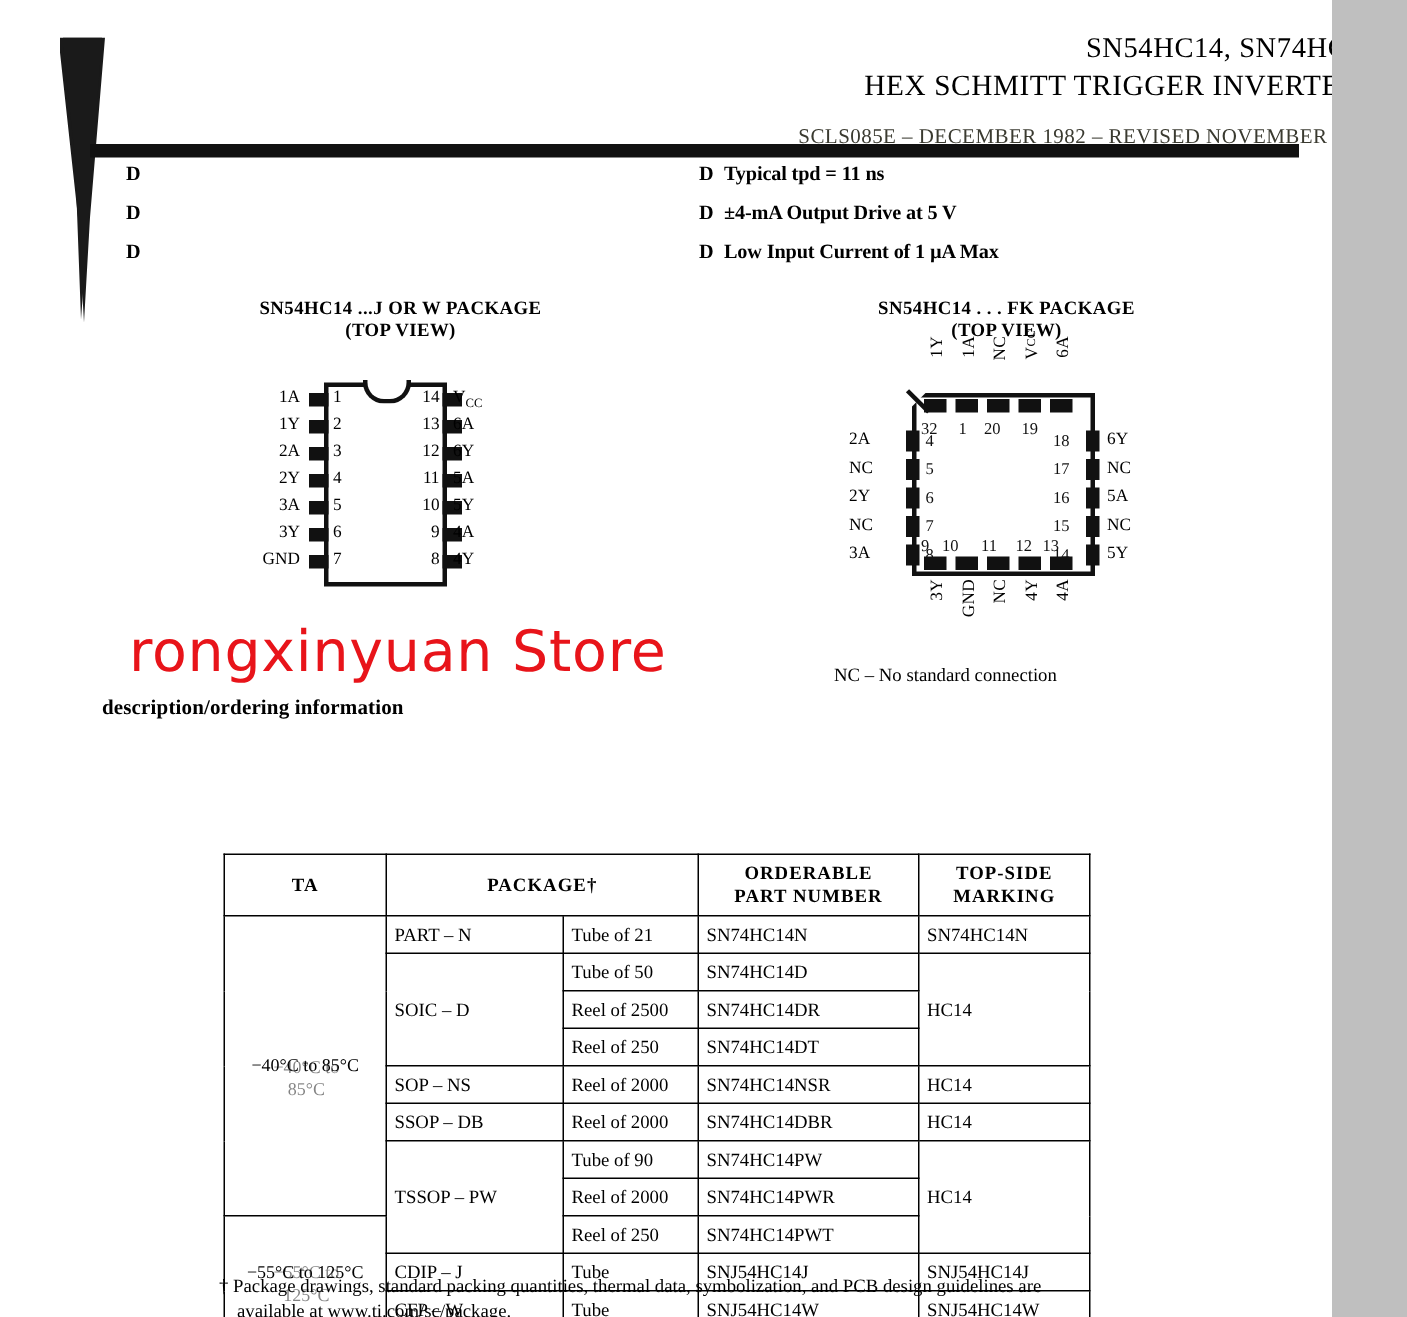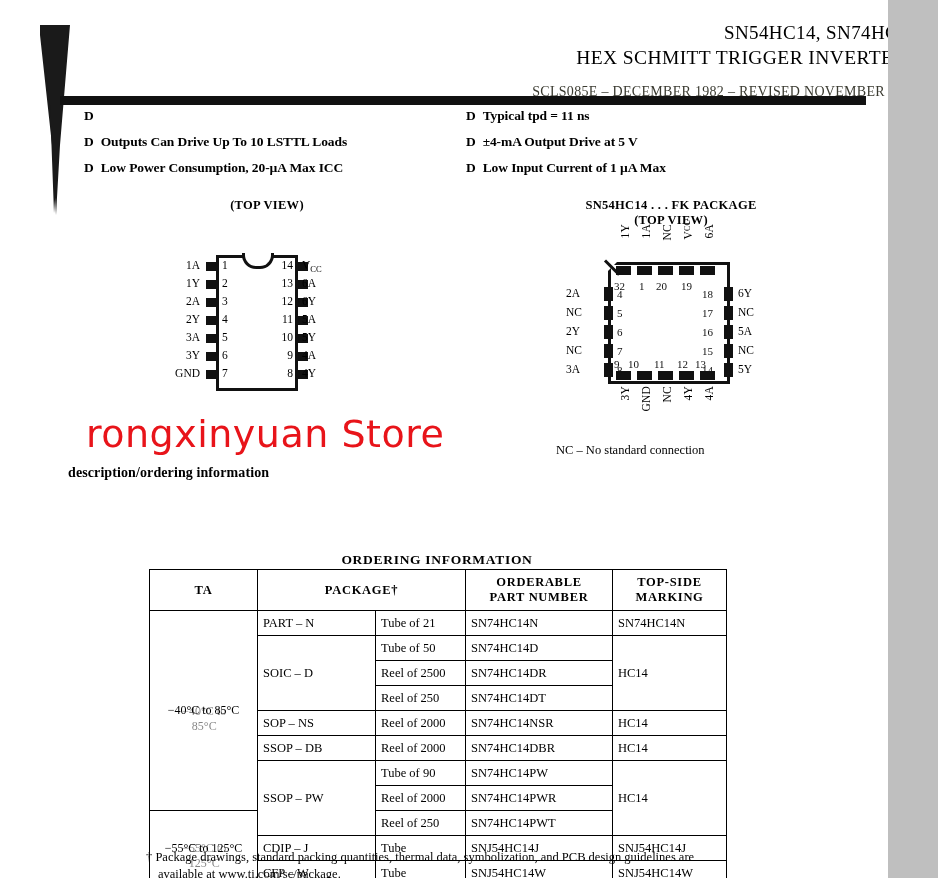--- a/index.html
+++ b/index.html
@@ -191,44 +191,43 @@
   <div class="hdr-doc">SCLS085E – DECEMBER 1982 – REVISED NOVEMBER 2004</div>
   <div class="rule"></div>
 
   <div class="features">
     <div class="feat-col left">
       <div class="feat">
         <span class="bul">D</span>
       </div>
       <div class="feat">
         <span class="bul">D</span>
-        <span>Outputs Can Drive Up To 10 LSTTL Loads</span>
-      </div>
-      <div class="feat">
-        <span class="bul">D</span>
-        <span>Low Power Consumption, 20-µA Max ICC</span>
+      </div>
+      <div class="feat">
+        <span class="bul">D</span>
       </div>
     </div>
     <div class="feat-col right">
       <div class="feat">
         <span class="bul">D</span>
         <span>Typical tpd = 11 ns</span>
       </div>
       <div class="feat">
         <span class="bul">D</span>
         <span>±4-mA Output Drive at 5 V</span>
       </div>
       <div class="feat">
         <span class="bul">D</span>
         <span>Low Input Current of 1 µA Max</span>
       </div>
     </div>
   </div>
 
   <div class="pkg-head" id="dip-head">
+    <div>SN54HC14 ...J OR W PACKAGE</div>
     <div>(TOP VIEW)</div>
   </div>
 
   <div id="dip-wrap">
     <div class="dip-body"></div>
     <div class="dip-notch"></div>
 
     <div class="dip-pin l" style="top:7px"></div>
     <div class="dip-pin l" style="top:25px"></div>
     <div class="dip-pin l" style="top:43px"></div>
@@ -359,21 +358,20 @@
     <div class="fk-lbl vert" style="left:104px;top:124px">4Y</div>
     <div class="fk-lbl vert" style="left:125px;top:124px">4A</div>
   </div>
 
   <div class="fk-note">NC – No standard connection</div>
 
   <div class="watermark">rongxinyuan Store</div>
 
   <div class="desc-head">description/ordering information</div>
 
-  <div class="tbl-title">ORDERING INFORMATION</div>
 
   <table class="order">
     <colgroup>
       <col style="width:108px">
         <col style="width:118px">
         <col style="width:90px">
       <col style="width:147px">
         <col style="width:114px">
     </colgroup>
     <thead>
@@ -418,21 +416,21 @@
           <td>SN74HC14NSR</td>
           <td rowspan="1">HC14</td>
         </tr>
         <tr>
           <td rowspan="1">SSOP – DB</td>
           <td>Reel of 2000</td>
           <td>SN74HC14DBR</td>
           <td rowspan="1">HC14</td>
         </tr>
         <tr>
-          <td rowspan="3">SSOP – PW</td>
+          <td rowspan="3">TSSOP – PW</td>
           <td>Tube of 90</td>
           <td>SN74HC14PW</td>
           <td rowspan="3">HC14</td>
         </tr>
         <tr>
           <td>Reel of 2000</td>
           <td>SN74HC14PWR</td>
         </tr>
         <tr>
           <td class="ta-cell" rowspan="3"><span class="ghost" data-g="−55°C to 125°C">−55°C to 125°C</span></td>

